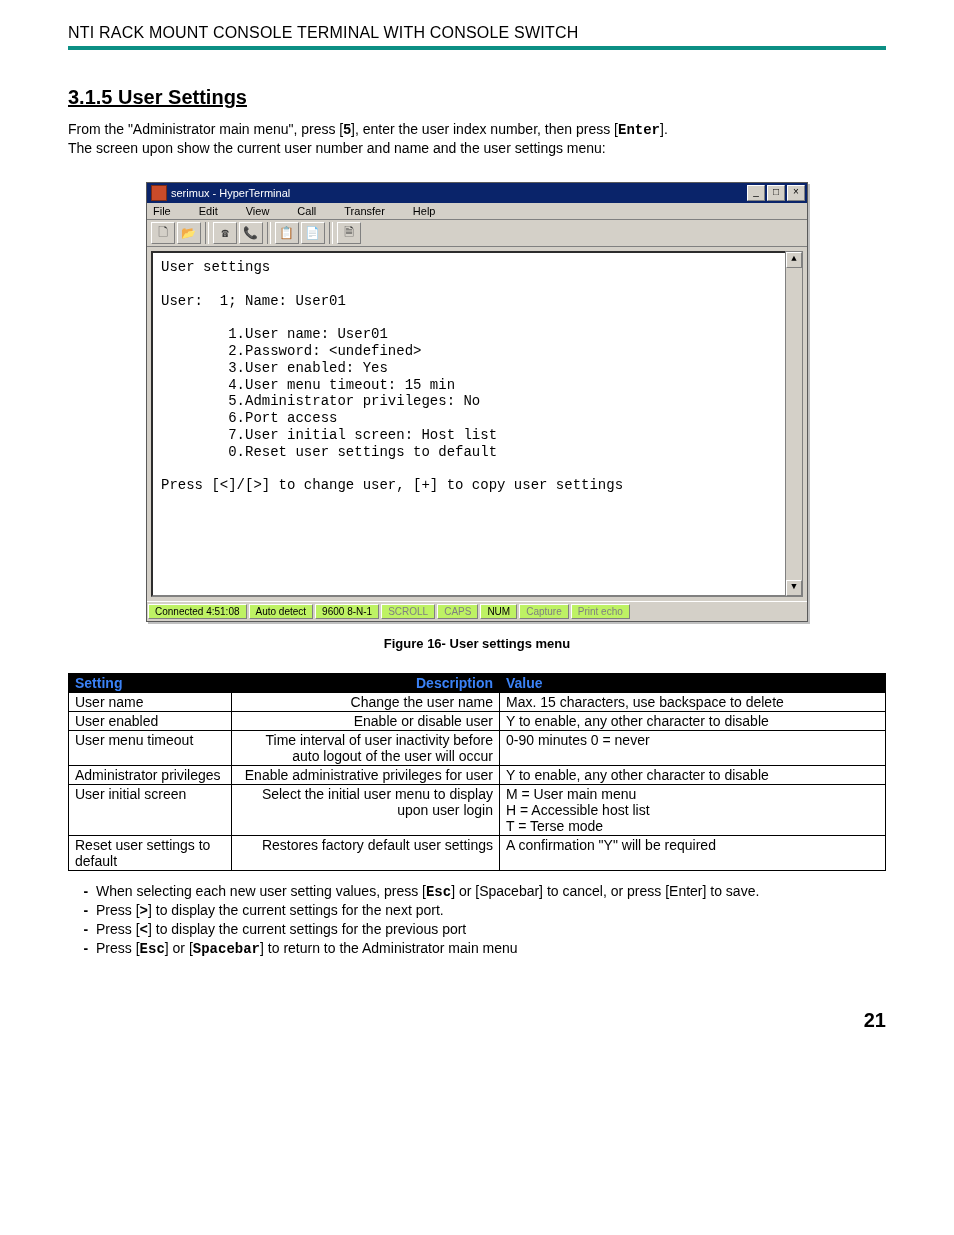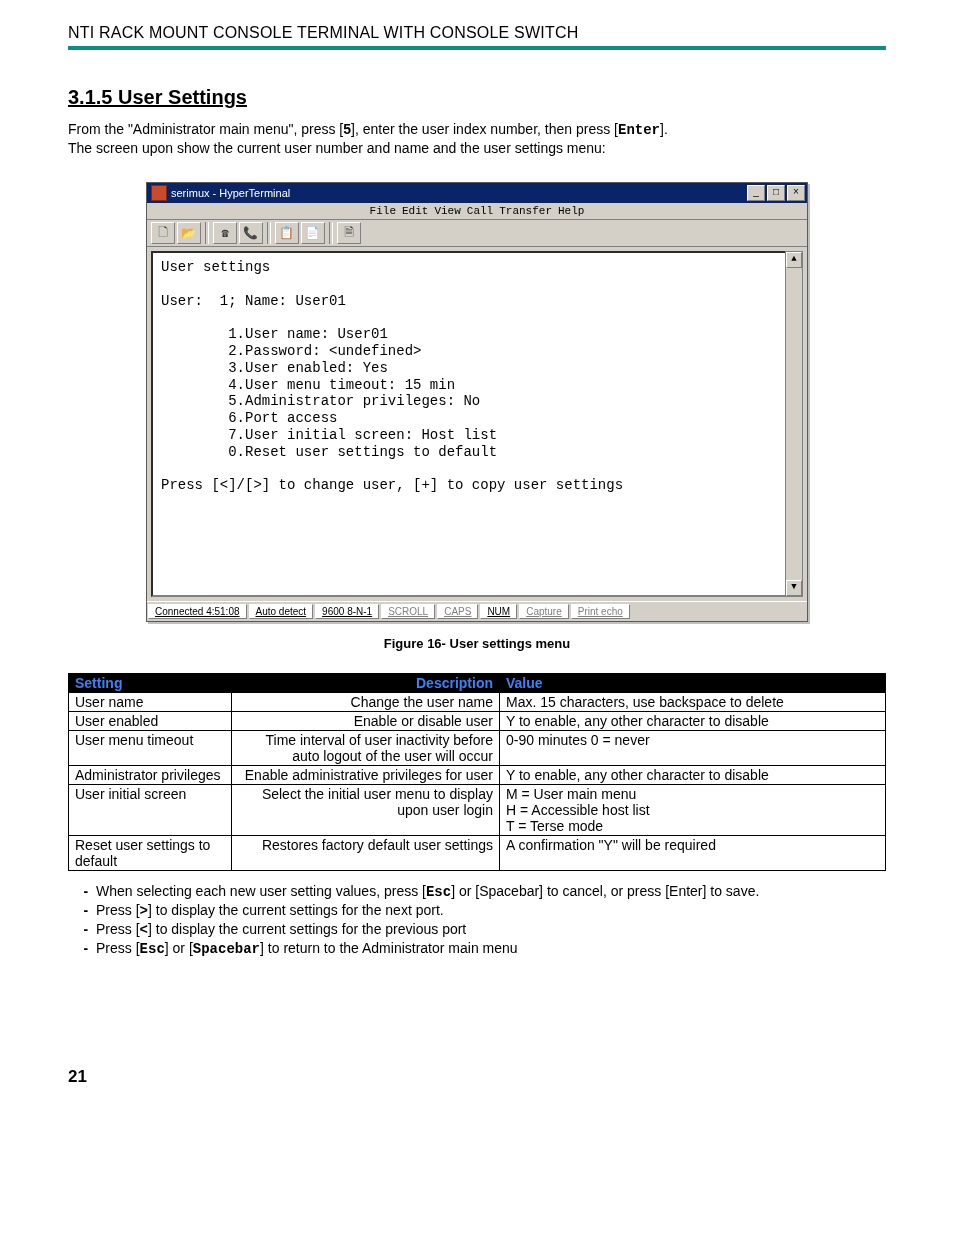--- a/index.html
+++ b/index.html
@@ -79,27 +79,26 @@
     border-top-color: #fff;
     border-left-color: #fff;
     font-family: Arial, sans-serif;
     font-size: 10px;
     line-height: 12px;
     text-align: center;
     color: #000;
   }
   .menubar {
     background: #d4d0c8;
-    font-family: Liberation Mono, monospace;
+    font-family: Liberation Sans, sans-serif;
     font-size: 11px;
     padding: 2px 6px;
     display: flex;
-    gap: 6px;
+    gap: 28px;
     border-bottom: 1px solid #808080;
-    justify-content: center;
   }
   .toolbar {
     background: #d4d0c8;
     padding: 2px 4px;
     display: flex;
     gap: 2px;
     border-bottom: 1px solid #808080;
   }
   .toolbar .tbtn2 {
     width: 22px; height: 20px;
@@ -161,22 +160,21 @@
     display: flex;
     font-family: Tahoma, Arial, sans-serif;
     font-size: 10px;
   }
   .statusbar .cell {
     border: 1px solid #808080;
     border-top-color: #fff;
     border-left-color: #fff;
     padding: 1px 6px;
     margin: 2px 1px;
-    background: #ffffff;
-    text-decoration: underline;
+    background: #bef264;
   }
   .statusbar .dim { color: #808080; }
   .figcap {
     text-align: center;
     font-weight: bold;
     font-size: 13px;
     margin: 14px 0 22px 0;
   }
   table.settings {
     border-collapse: collapse;
@@ -197,24 +195,24 @@
   table.settings .c1 { width: 150px; }
   table.settings .c2 { width: 255px; text-align: right; }
   ul.notes {
     margin: 12px 0 0 0;
     padding-left: 28px;
     font-size: 14px;
   }
   ul.notes li { margin: 2px 0; }
   ul.notes li::marker { content: "-  "; font-weight: bold; }
   .page-number {
-    text-align: left;
+    text-align: right;
     font-weight: bold;
-    margin-top: 110px;
-    font-size: 17px;
+    margin-top: 52px;
+    font-size: 20px;
   }
 </style>
 </head>
 <body>
 
 <div class="page">
   <div class="running-header">NTI RACK MOUNT CONSOLE TERMINAL WITH CONSOLE SWITCH</div>
   <hr class="teal-rule">
   <hr class="teal-rule thin">
 

